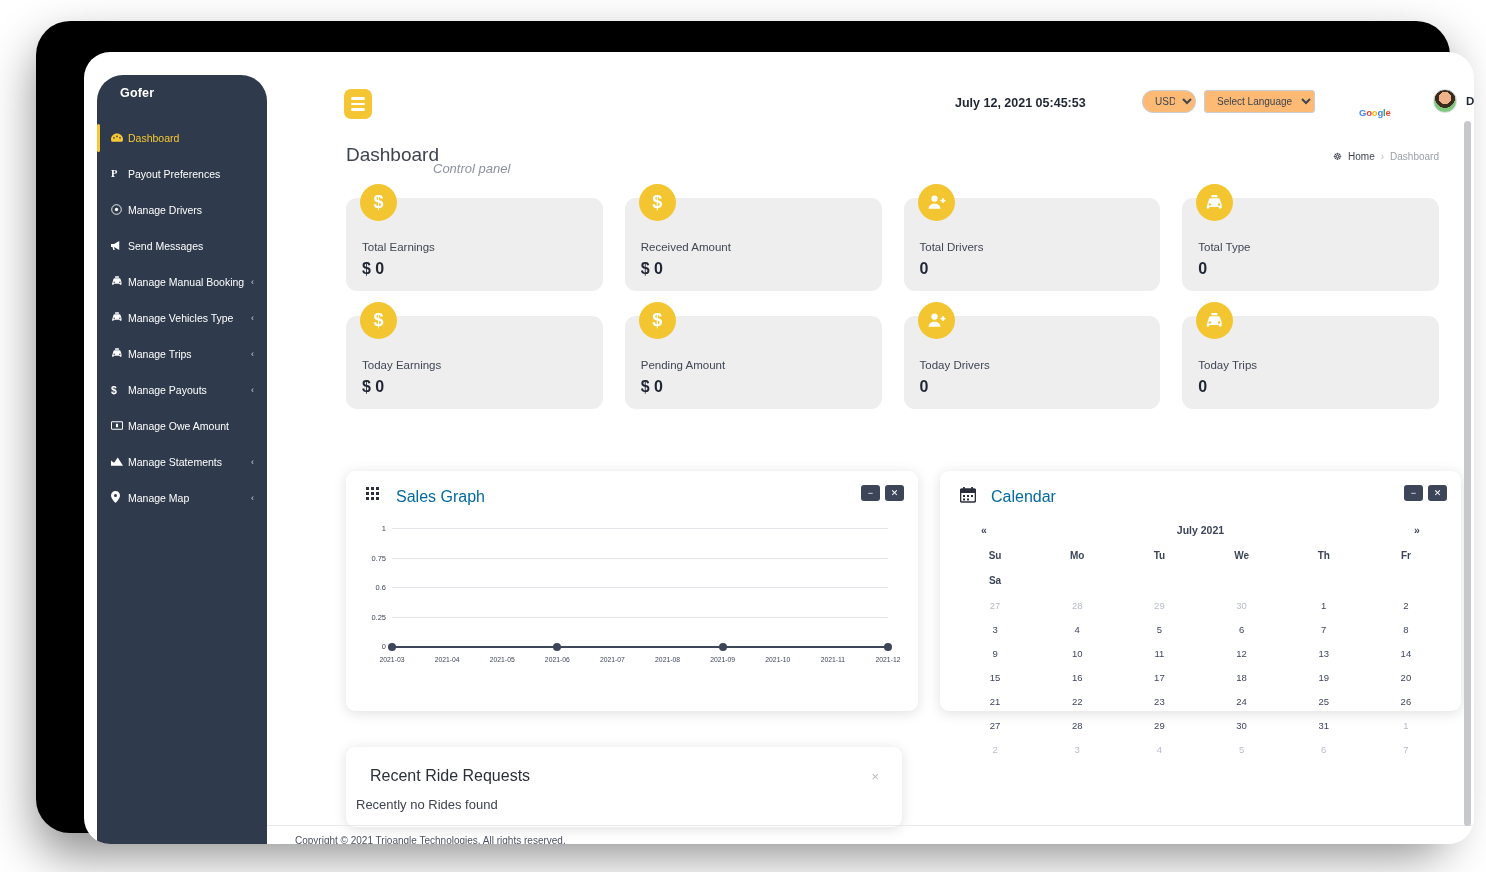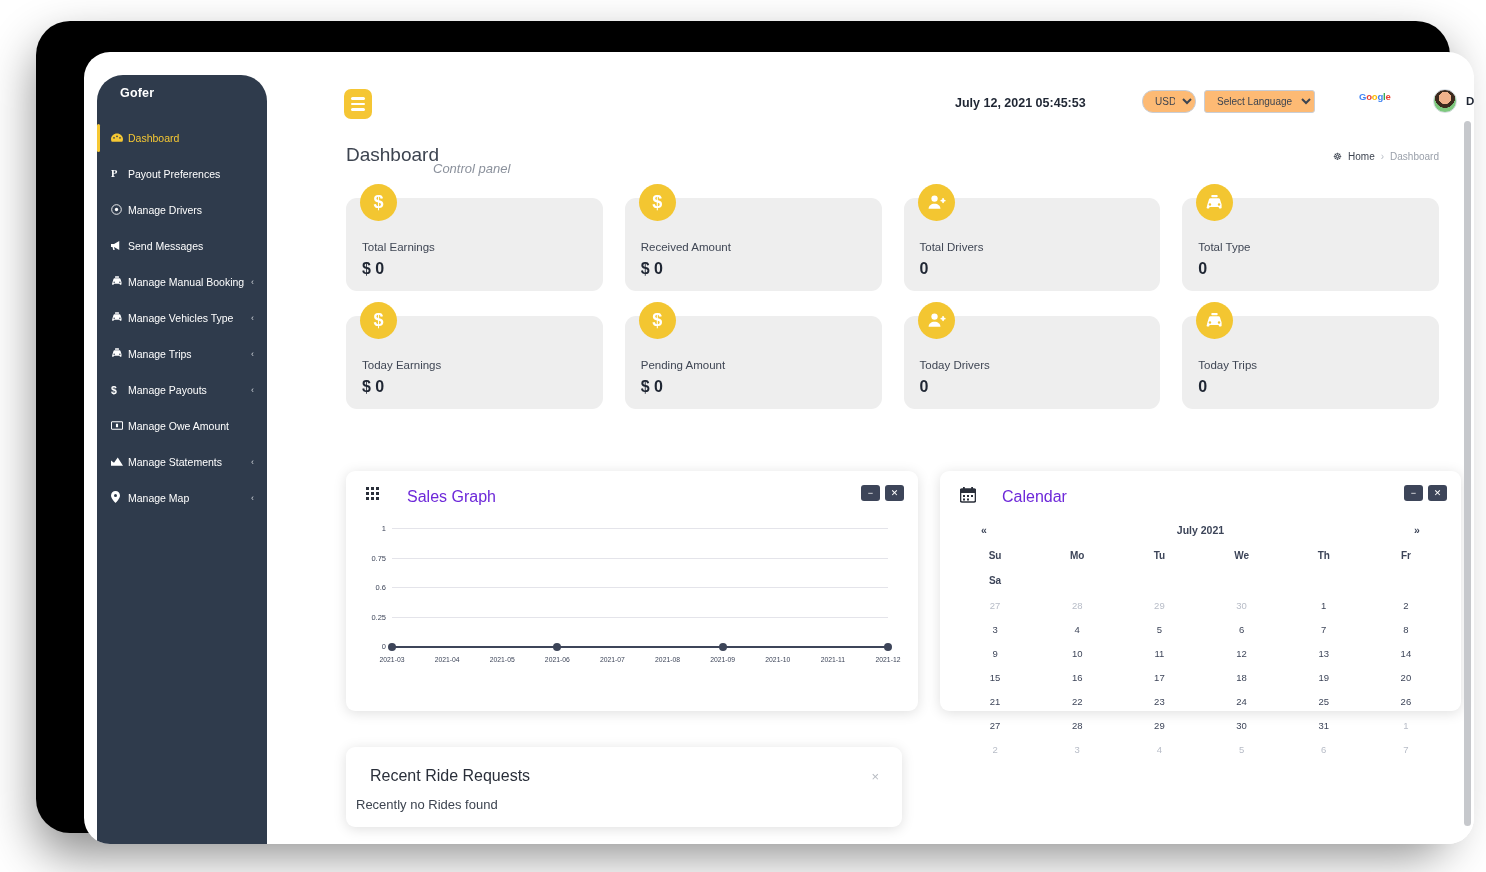--- a/index.html
+++ b/index.html
@@ -92,21 +92,21 @@
   .sel {
     position: absolute; top: 15px;
     height: 23px; font-size: 10px; color: #3c4450;
     background: #fdba74; border: 1px solid #c9ced6;
     font-family: "Liberation Sans", sans-serif;
     padding: 0 4px 0 8px;
   }
   #sel-currency { left: 875px; width: 54px; border-radius: 11px; }
   #sel-language { left: 937px; width: 111px; border-radius: 3px; }
   #google-badge {
-    position: absolute; left: 1092px; top: 16px;
+    position: absolute; left: 1092px; top: 32px;
     font-size: 9.5px; font-weight: bold; letter-spacing: -.2px;
   }
   .g1{color:#4285F4}.g2{color:#EA4335}.g3{color:#FBBC05}.g4{color:#4285F4}.g5{color:#34A853}.g6{color:#EA4335}
   #userbox { position: absolute; left: 1166px; top: 14px; display: flex; align-items: center; gap: 9px; cursor: pointer; }
   #avatar {
     width: 24px; height: 24px; border-radius: 50%;
     background: radial-gradient(circle at 50% 36%, #f0b28b 0 34%, #3c2a1e 35% 55%, #7ec97e 56% 100%);
     border: 1px solid #d8dde3;
   }
   #username { font-size: 11.5px; font-weight: bold; color: #1f2633; }
@@ -138,21 +138,21 @@
   .card-label { font-size: 11.5px; color: #3f4654; margin-bottom: 7px; }
   .card-value { font-size: 16px; font-weight: bold; color: #1f2633; }
 
   
   #panels { position: absolute; left: 79px; top: 396px; width: 1115px; display: flex; gap: 22px; }
   .panel {
     background: #ffffff; border-radius: 9px;
     box-shadow: 0 2px 13px rgba(0,0,0,.13);
   }
   .panel-head { position: relative; display: flex; align-items: center; padding: 16px 16px 0 20px; }
-  .panel-title { font-size: 16px; color: #6d28d9; display: flex; align-items: center; gap: 26px; }
+  .panel-title { font-size: 16px; color: #0369a1; display: flex; align-items: center; gap: 15px; }
   .panel-btns { position: absolute; right: 14px; top: 14px; display: flex; gap: 5px; }
   .pbtn {
     width: 19px; height: 16px; border-radius: 3px;
     background: #3d4559; color: #fff;
     font-size: 9px; display: flex; align-items: center; justify-content: center;
     cursor: pointer; line-height: 1;
   }
 
   #panel-sales { width: 572px; height: 240px; position: relative; }
   #chart { position: absolute; left: 14px; top: 47px; width: 544px; height: 175px; }
@@ -561,18 +561,21 @@
         </div>
 
       </section>
 
       <section id="panel-rides">
         <div id="rides-title">Recent Ride Requests</div>
         <div id="rides-close">×</div>
         <div id="rides-empty">Recently no Rides found</div>
       </section>
 
+      <div id="footer">
+        <span>Copyright © 2021 Trioangle Technologies. All rights reserved.</span>
+      </div>
 
       <div id="scrollbar"></div>
     </main>
 
   </div>
 </div>
 
 </body></html>

